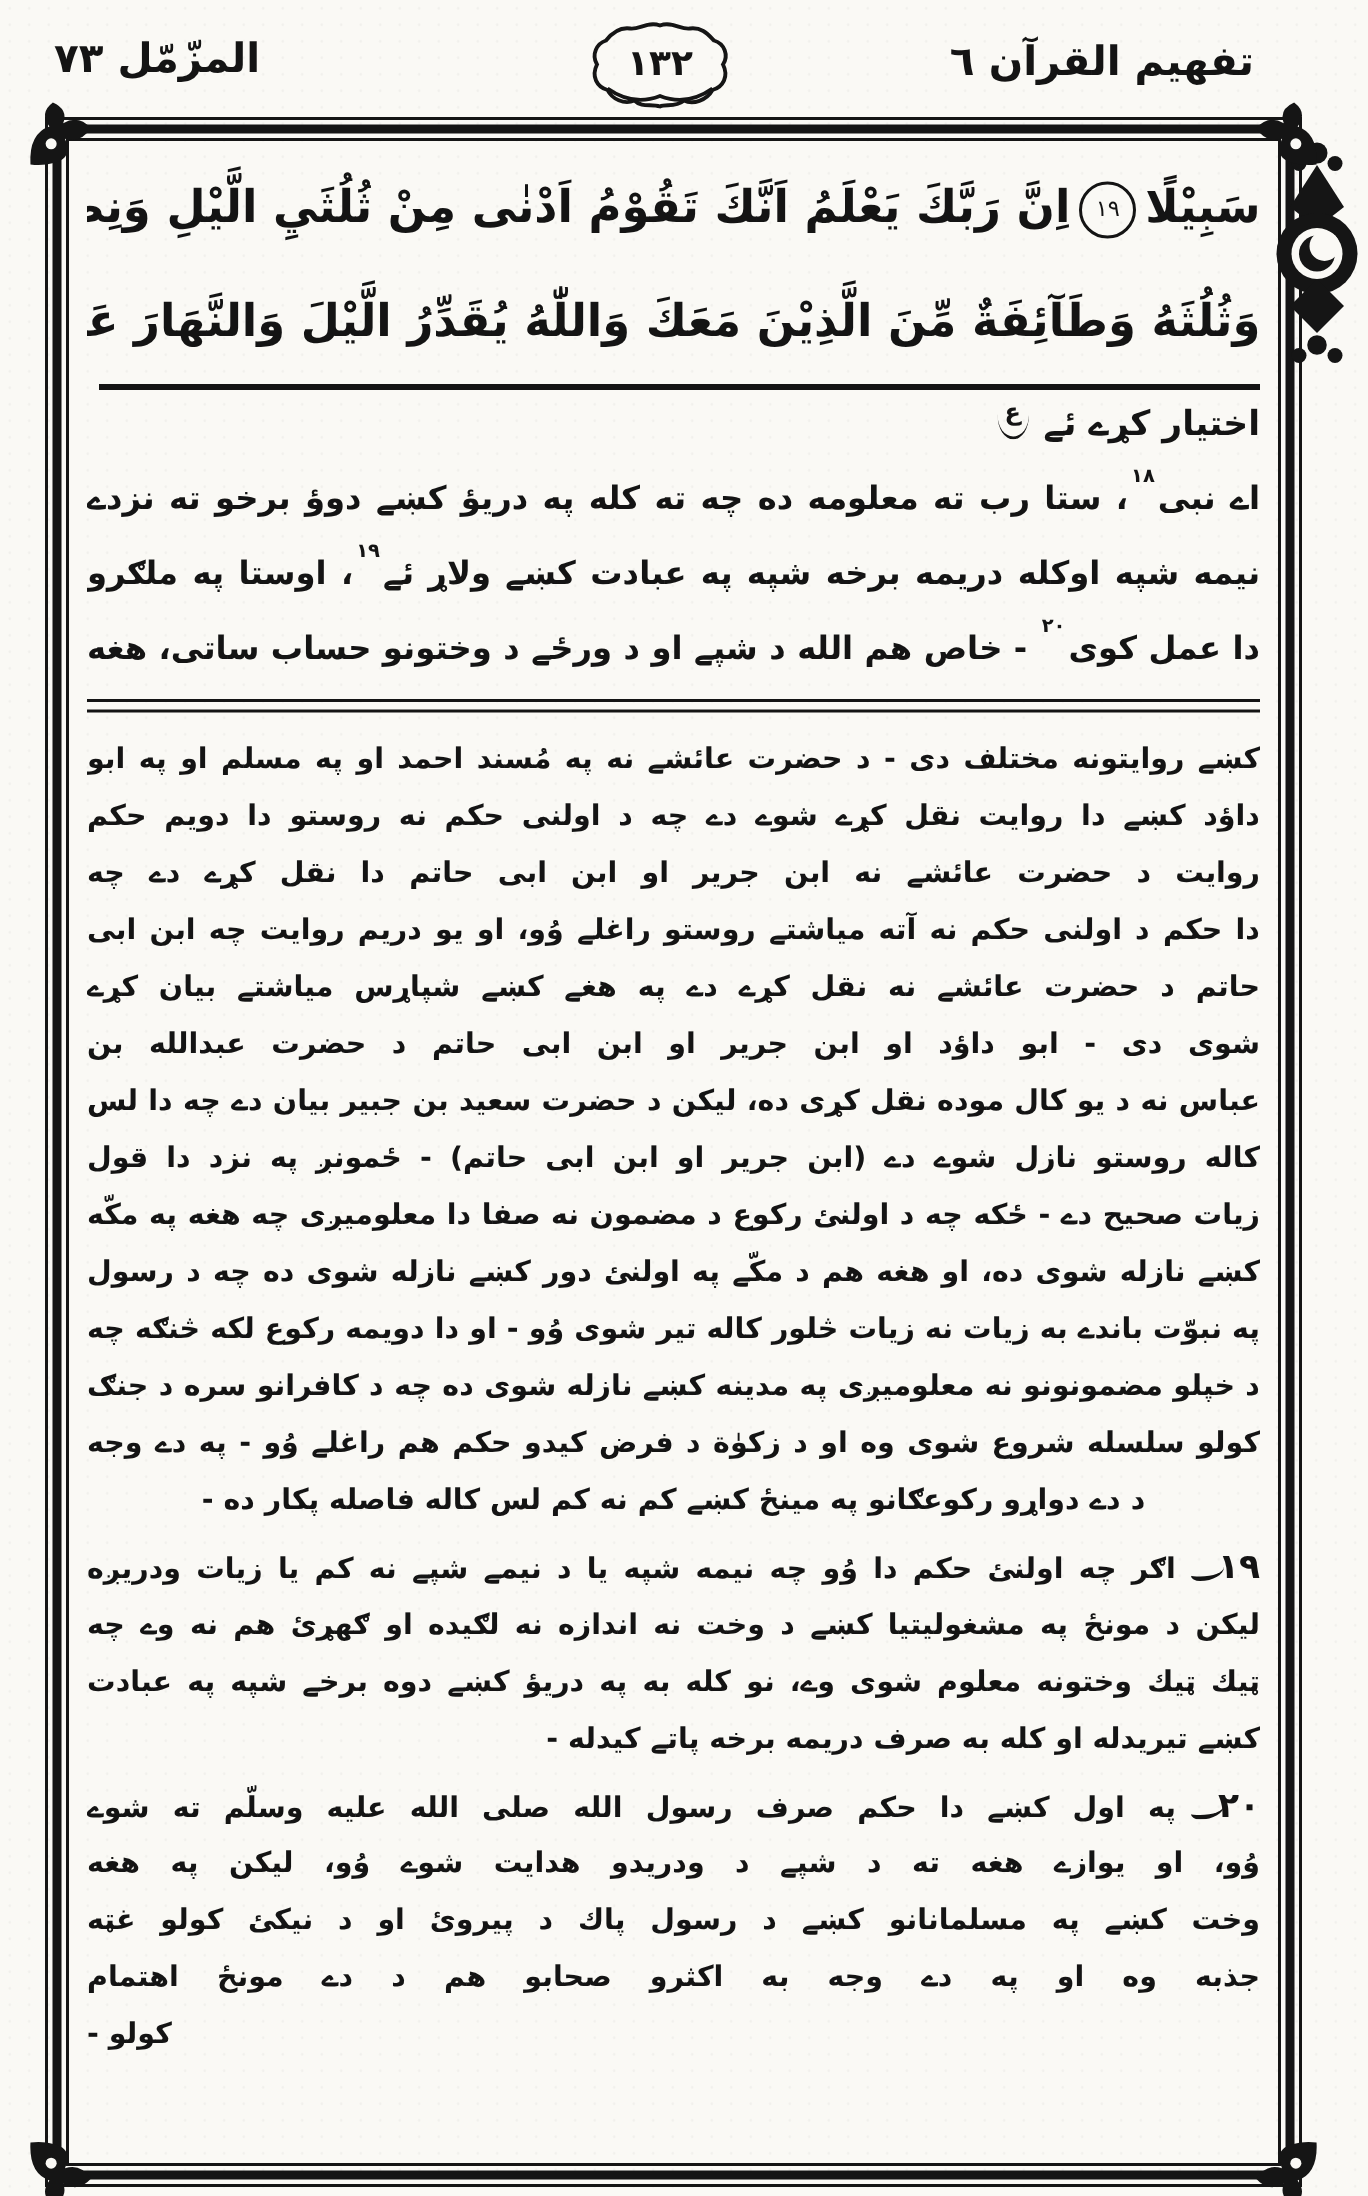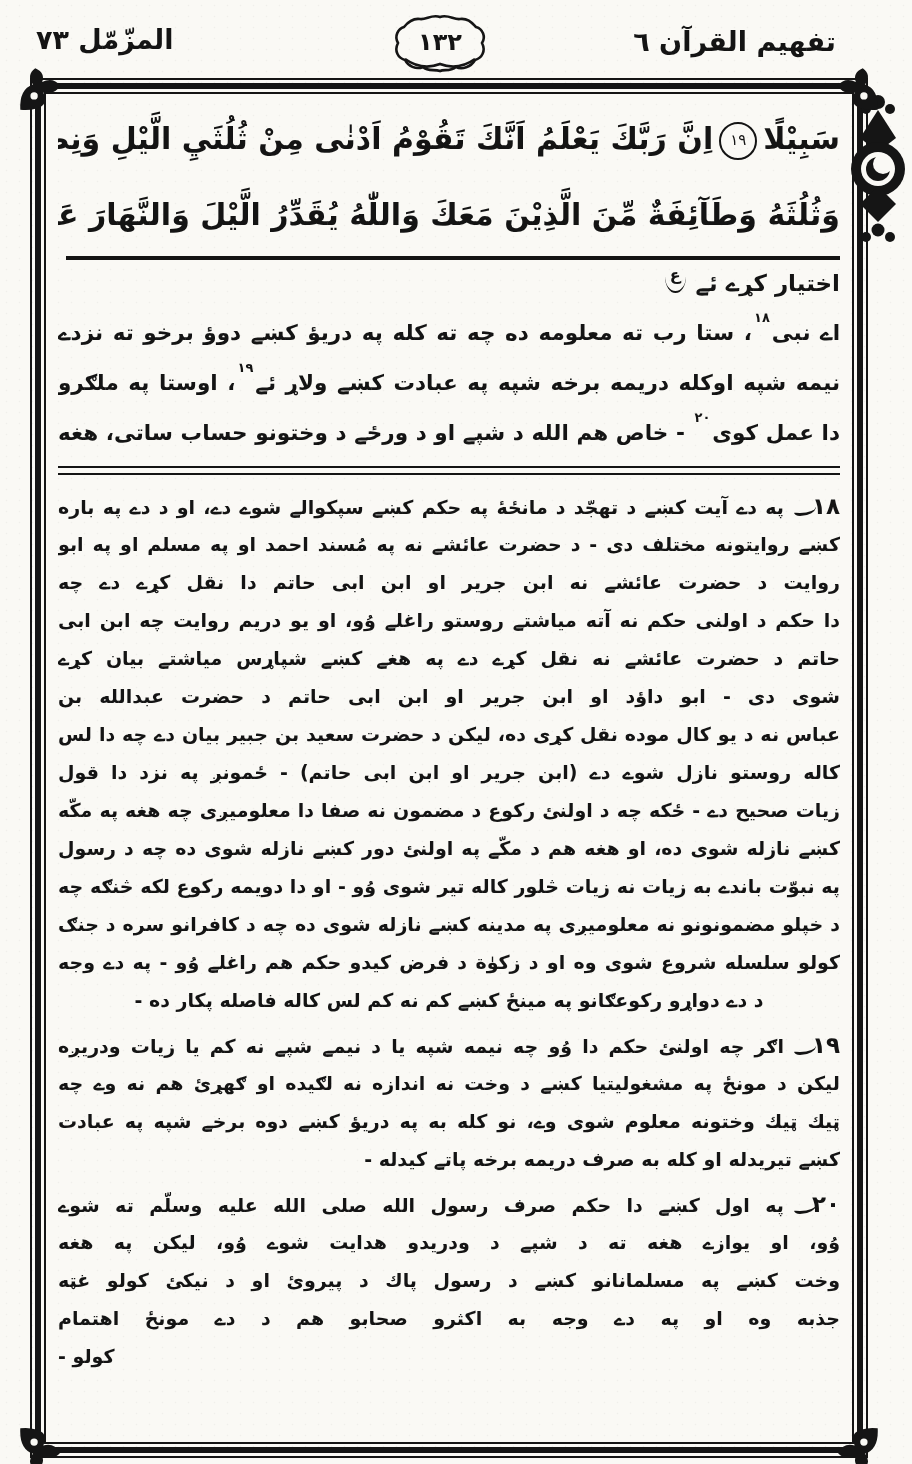--- a/index.html
+++ b/index.html
@@ -160,22 +160,22 @@
         <div class="t-line">
           <span>دا عمل كوى</span><sup class="fn-ref">۲۰</sup><span> - خاص هم الله د شپے او د ورځے د وختونو حساب ساتى، هغه ته معلومه ده</span>
         </div>
       </div>
 
       <div class="dbl-rule"></div>
 
       <div class="commentary">
 
         <div class="note">
-          <div class="c-line"><span class="note-num">۱۸</span><span>په دے آيت كښے د تهجّد د مانځهٔ په حكم كښے سپكوالے شوے دے، او د دے په باره</span></div>
           <div class="c-line">كښے روايتونه مختلف دى - د حضرت عائشے نه په مُسند احمد او په مسلم او په ابو</div>
+          <div class="c-line">داؤد كښے دا روايت نقل كړے شوے دے چه د اولنى حكم نه روستو دا دويم حكم</div>
           <div class="c-line">روايت د حضرت عائشے نه ابن جرير او ابن ابى حاتم دا نقل كړے دے چه</div>
           <div class="c-line">دا حكم د اولنى حكم نه آته مياشتے روستو راغلے وُو، او يو دريم روايت چه ابن ابى</div>
           <div class="c-line">حاتم د حضرت عائشے نه نقل كړے دے په هغے كښے شپاړس مياشتے بيان كړے</div>
           <div class="c-line">شوى دى - ابو داؤد او ابن جرير او ابن ابى حاتم د حضرت عبدالله بن</div>
           <div class="c-line">عباس نه د يو كال موده نقل كړى ده، ليكن د حضرت سعيد بن جبير بيان دے چه دا لس</div>
           <div class="c-line">كاله روستو نازل شوے دے (ابن جرير او ابن ابى حاتم) - ځمونږ په نزد دا قول</div>
           <div class="c-line">زيات صحيح دے - ځكه چه د اولنئ ركوع د مضمون نه صفا دا معلوميږى چه هغه په مكّه</div>
           <div class="c-line">كښے نازله شوى ده، او هغه هم د مكّے په اولنئ دور كښے نازله شوى ده چه د رسول پاك</div>
           <div class="c-line">په نبوّت باندے به زيات نه زيات څلور كاله تير شوى وُو - او دا دويمه ركوع لكه څنګه چه</div>
           <div class="c-line">د خپلو مضمونونو نه معلوميږى په مدينه كښے نازله شوى ده چه د كافرانو سره د جنګ</div>

